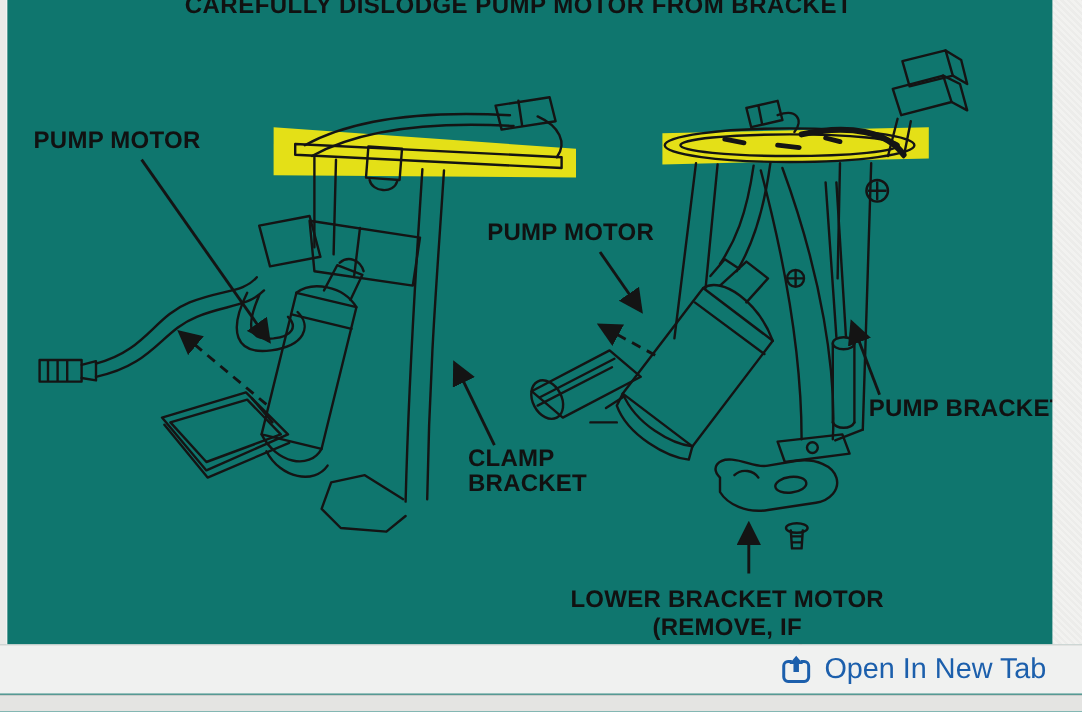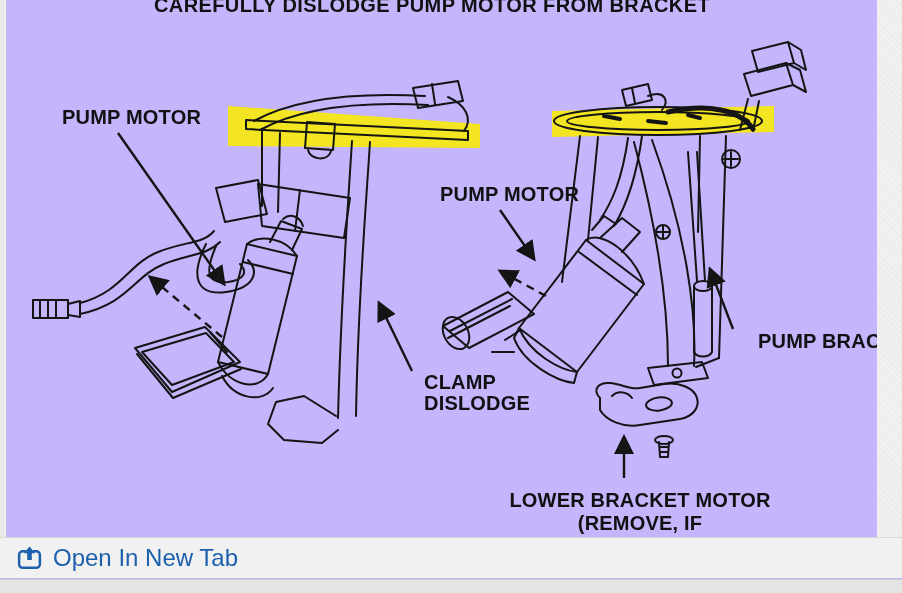--- a/index.html
+++ b/index.html
@@ -3,46 +3,46 @@
 <meta charset="utf-8">
 <style>
   :root{
     --link:#1c5fac;
     --highlight:#f6e90f;
     --line:#141414;
   }
   *{margin:0;padding:0;box-sizing:border-box;}
   body{font-family:"Liberation Sans",sans-serif;background:#ffffff;}
   .screen{
-    position:relative;width:902px;height:593px;background:#c4b5fd;
+    position:relative;width:902px;height:593px;background:#0f766e;
     overflow:hidden;
   }
   .edge-strip-left{
     position:absolute;left:0;top:0;width:6px;height:537px;
     background:#eaeae8;border-right:1px solid #f3f3f1;
   }
   .edge-strip-right{
     position:absolute;left:877px;top:0;width:25px;height:537px;
     background:repeating-linear-gradient(45deg,#ececea 0 2px,#f2f2f0 2px 4px);
   }
   .caption{
     position:absolute;top:-6px;left:-19px;width:902px;
     text-align:center;font-weight:bold;font-size:20px;color:#111;
     letter-spacing:.4px;white-space:nowrap;
   }
   .art{position:absolute;left:0;top:0;width:902px;height:537px;}
   .dlabel{
     position:absolute;font-weight:bold;font-size:20px;color:#111;
-    line-height:21px;letter-spacing:.2px;white-space:nowrap;margin-left:34px;
+    line-height:21px;letter-spacing:.2px;white-space:nowrap;
   }
   .dlabel.center{text-align:center;white-space:normal;line-height:23px;}
   .footer{
     position:absolute;left:0;top:537px;width:902px;height:41px;
     background:#f0f1f0;border-top:1px solid #d9d9d7;
-    display:flex;align-items:center;justify-content:space-between;
+    display:flex;align-items:center;justify-content:flex-end;
     padding:0 30px 0 16px;
   }
   .footer-bottom-strip{
     position:absolute;left:0;top:579px;width:902px;height:14px;
     background:#e4e4e2;border-top:1px solid #cccccb;
   }
   .flink{
     display:flex;align-items:center;gap:10px;color:var(--link);
     font-size:24px;text-decoration:none;cursor:pointer;
   }
@@ -187,21 +187,21 @@
       <path d="M624,478 L624,437" marker-end="url(#ah)"></path>
     </g>
   </svg>
 
   <div class="dlabel" style="left:28px;top:107px;">PUMP MOTOR</div>
 
   <div class="dlabel" style="left:406px;top:184px;">PUMP MOTOR</div>
 
   <div class="dlabel" style="left:390px;top:372px;">
     <div>CLAMP</div>
-    <div>DISLODGE</div>
+    <div>BRACKET</div>
   </div>
 
   <div class="dlabel" style="left:724px;top:331px;">PUMP BRACKET</div>
 
   <div class="dlabel center" style="left:475px;top:489px;width:262px;">
     <div>LOWER BRACKET MOTOR</div>
     <div>(REMOVE, IF NECESSARY)</div>
   </div>
 
   <div class="edge-strip-left"></div>

